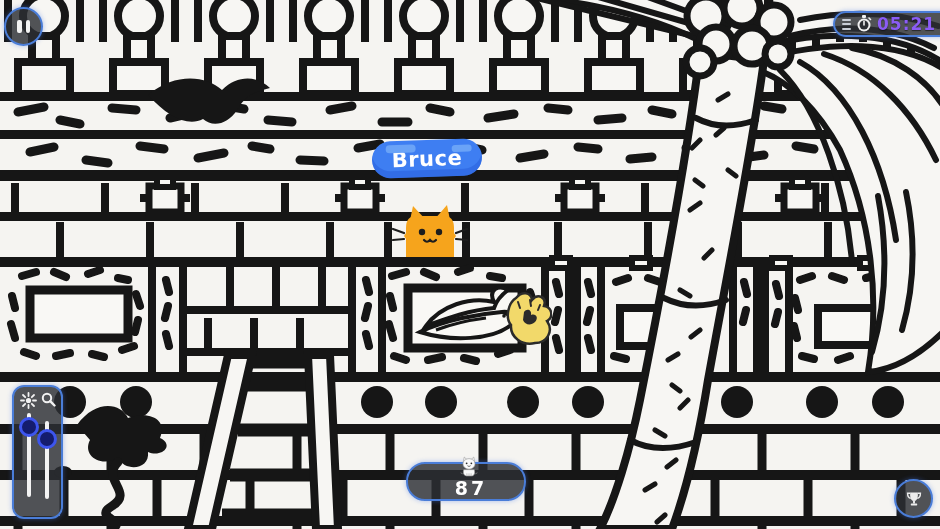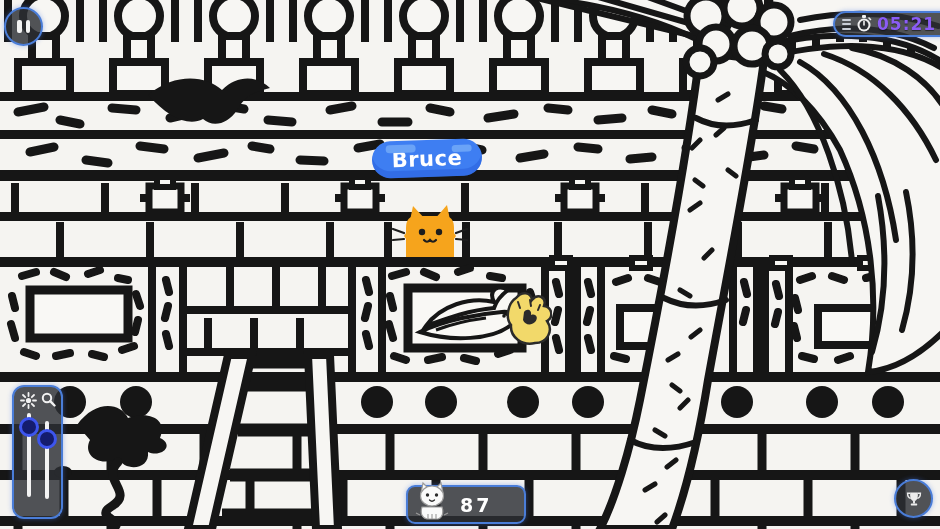--- a/index.html
+++ b/index.html
@@ -27,21 +27,21 @@
   #menu-lines{display:flex;flex-direction:column;gap:2.5px;}
   #menu-lines i{display:block;width:9px;height:2px;background:#c9ced6;border-radius:1px;}
   #timer-time{color:#8b5cf6;font-weight:bold;font-size:17px;letter-spacing:1px;text-shadow:0 1px 1px rgba(0,0,0,.5);}
   #sliders-panel{left:12px;top:385px;width:47px;height:130px;border-radius:12px;}
   .slider-track{position:absolute;width:4px;background:#f3f3f3;border-radius:2px;}
   #track-brightness{left:13px;top:26px;height:84px;}
   #track-zoom{left:31px;top:34px;height:78px;}
   .slider-knob{position:absolute;width:14px;height:14px;border-radius:50%;background:#141c6e;border:3.5px solid #3d55ee;box-sizing:content-box;}
   #knob-brightness{left:4.5px;top:30px;}
   #knob-zoom{left:22.5px;top:42px;}
-  #counter-pill{left:406px;top:485px;width:116px;height:35px;border-radius:9px;display:flex;align-items:center;}
+  #counter-pill{left:406px;top:462px;width:116px;height:35px;border-radius:19px;display:flex;align-items:center;flex-direction:column;}
   #counter-count{color:#fff;font-weight:bold;font-size:19px;letter-spacing:3px;margin-left:10px;}
   #counter-cat{margin-left:6px;margin-top:-8px;}
   #trophy-button{left:894px;top:479px;}
   .icon{display:block;}
 </style>
 </head>
 <body>
 
 <div id="stage">
 

